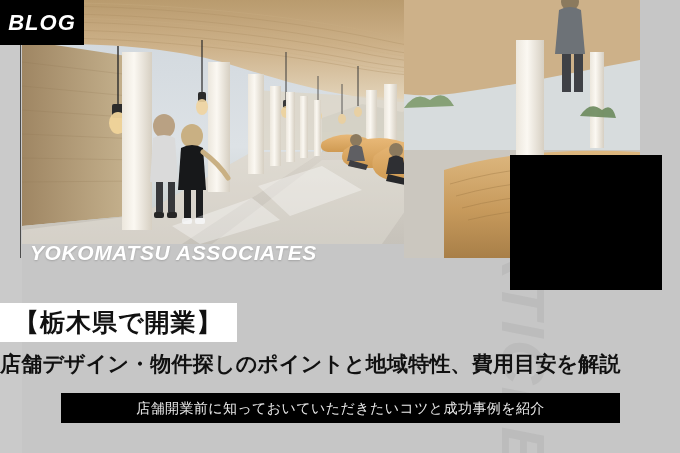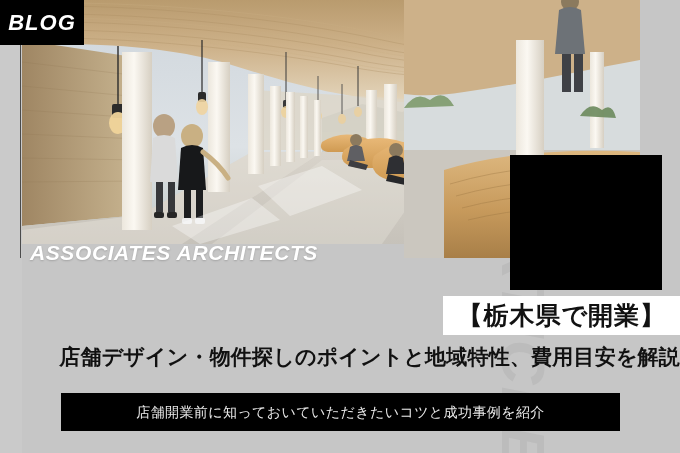--- a/index.html
+++ b/index.html
@@ -69,43 +69,43 @@
   .brand{
     position:absolute;left:30px;top:238px;z-index:9;
     color:#fff;font-size:21px;font-weight:700;font-style:italic;
     letter-spacing:0.6px;line-height:1.45;
     text-shadow:0 1px 2px rgba(0,0,0,.18);
   }
   .brand div{white-space:nowrap;}
 
   
   .headline-wrap{
-    position:absolute;left:0;top:296px;width:680px;z-index:9;
-    text-align:right;
+    position:absolute;left:0;top:303px;width:680px;z-index:9;
+    text-align:left;
   }
   .kicker{
     display:inline-block;
     background:#fff;color:#111;
     font-size:25px;font-weight:700;
     letter-spacing:1px;
     padding:5px 14px 6px 14px;
     line-height:1.12;
   }
   .subhead{
     margin-top:9px;
     color:#111;
     font-size:21px;font-weight:700;
     letter-spacing:0.2px;
     line-height:1.2;
     white-space:nowrap;
   }
 
   
   .bottom-bar{
-    position:absolute;left:61px;top:393px;width:559px;height:38px;
+    position:absolute;left:61px;top:393px;width:559px;height:30px;
     background:#000;z-index:9;
     display:flex;align-items:center;justify-content:center;
   }
   .bottom-bar .txt{
     color:#eaeaea;font-size:14px;font-weight:400;letter-spacing:0.4px;
     line-height:1;white-space:nowrap;
   }
 </style>
 </head>
 <body>
@@ -390,21 +390,21 @@
   <div class="left-strip"></div>
   <div class="left-rule"></div>
 
   <div class="black-right"></div>
 
   <div class="blog-badge">
     <span class="lbl">BLOG</span>
   </div>
 
   <div class="brand">
-    <div>ASSOCIATES ARCHITECTS</div>
+    <div>YOKOMATSU ASSOCIATES</div>
   </div>
 
   <div class="headline-wrap">
     <div class="kicker">【栃木県で開業】</div>
     <div class="subhead">店舗デザイン・物件探しのポイントと地域特性、費用目安を解説</div>
   </div>
 
   <div class="bottom-bar">
     <span class="txt">店舗開業前に知っておいていただきたいコツと成功事例を紹介</span>
   </div>

